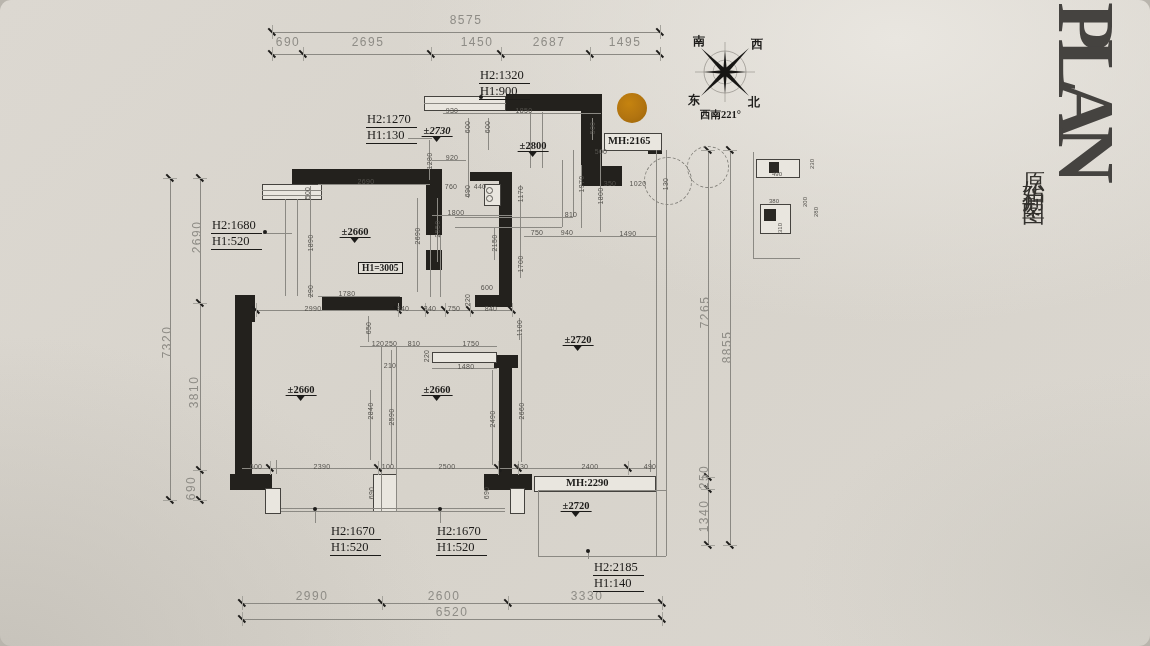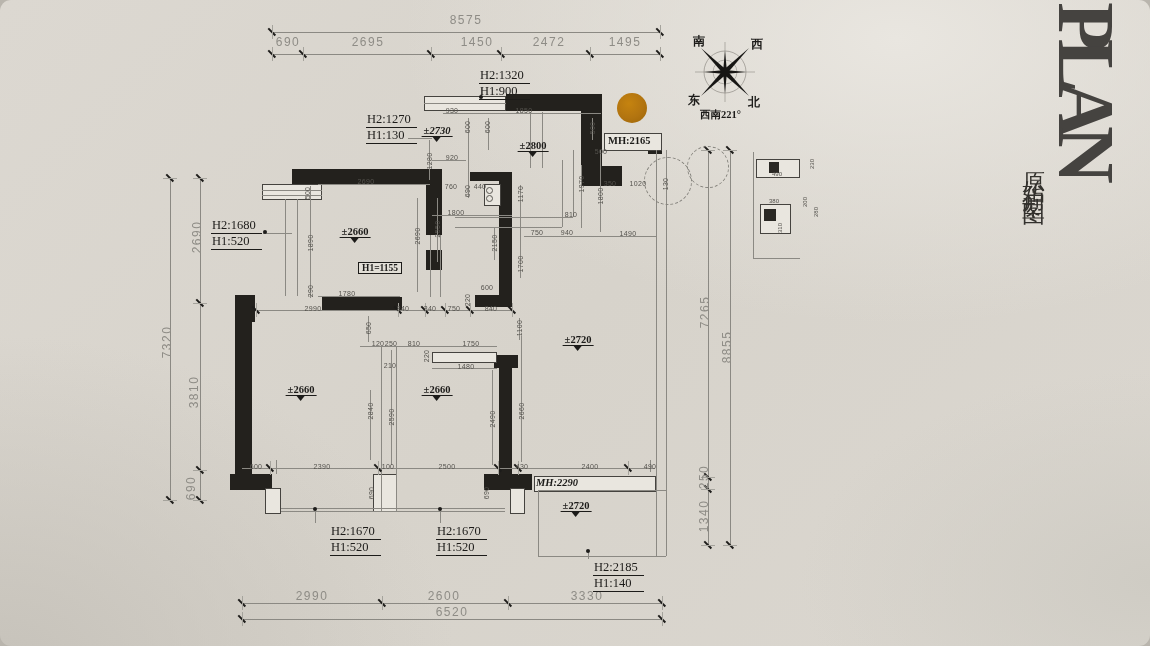--- a/index.html
+++ b/index.html
@@ -225,21 +225,21 @@
       <div class="dot" style="left: 313px; top: 507px;"></div>
       <div class="dot" style="left: 438px; top: 507px;"></div>
       <div class="dot" style="left: 586px; top: 549px;"></div>
       <div class="dot" style="left: 479px; top: 95px;"></div>
       <div class="circ" style="left: 486px; top: 187px; width: 5px; height: 5px;"></div>
       <div class="circ" style="left: 486px; top: 195px; width: 5px; height: 5px;"></div>
       <div class="dim lg" style="left: 466px; top: 20px;">8575</div>
       <div class="dim lg" style="left: 288px; top: 42px;">690</div>
       <div class="dim lg" style="left: 368px; top: 42px;">2695</div>
       <div class="dim lg" style="left: 477px; top: 42px;">1450</div>
-      <div class="dim lg" style="left: 549px; top: 42px;">2472</div>
+      <div class="dim lg" style="left: 549px; top: 42px;">2687</div>
       <div class="dim lg" style="left: 625px; top: 42px;">1495</div>
       <div class="dim lg v" style="left: 197px; top: 237px;">2690</div>
       <div class="dim lg v" style="left: 194px; top: 392px;">3810</div>
       <div class="dim lg v" style="left: 191px; top: 488px;">690</div>
       <div class="dim lg v" style="left: 167px; top: 342px;">7320</div>
       <div class="dim lg v" style="left: 705px; top: 312px;">7265</div>
       <div class="dim lg v" style="left: 727px; top: 347px;">8855</div>
       <div class="dim lg v" style="left: 704px; top: 477px;">250</div>
       <div class="dim lg v" style="left: 704px; top: 516px;">1340</div>
       <div class="dim lg" style="left: 312px; top: 596px;">2990</div>
@@ -358,22 +358,22 @@
       </div>
       <div class="hlab" style="left: 436px; top: 524px;">
         <div>H2:1670</div>
         <div>H1:520</div>
       </div>
       <div class="hlab" style="left: 593px; top: 560px;">
         <div>H2:2185</div>
         <div>H1:140</div>
       </div>
       <div class="mh" style="left: 608px; top: 135px;">MH:2165</div>
-      <div class="mh" style="left: 536px; top: 477px; font-style: italic;">MH:2290</div>
-      <div class="boxed" style="left: 358px; top: 262px;">H1=1155</div>
+      <div class="mh" style="left: 566px; top: 477px;">MH:2290</div>
+      <div class="boxed" style="left: 358px; top: 262px;">H1=3005</div>
     </div>
 
   <div id="orange-marker"></div>
 
   <svg id="compass-svg" width="94" height="92" viewBox="-47 -46 94 92">
     <circle cx="0" cy="0" r="21" fill="none" stroke="#9a9791" stroke-width="0.8"></circle>
     <circle cx="0" cy="0" r="12" fill="none" stroke="#a5a29c" stroke-width="0.8"></circle>
     <line x1="-30" y1="0" x2="30" y2="0" stroke="#8d8b85" stroke-width="0.6"></line>
     <line x1="0" y1="-30" x2="0" y2="30" stroke="#8d8b85" stroke-width="0.6"></line>
     <g fill="#17161414"></g>

